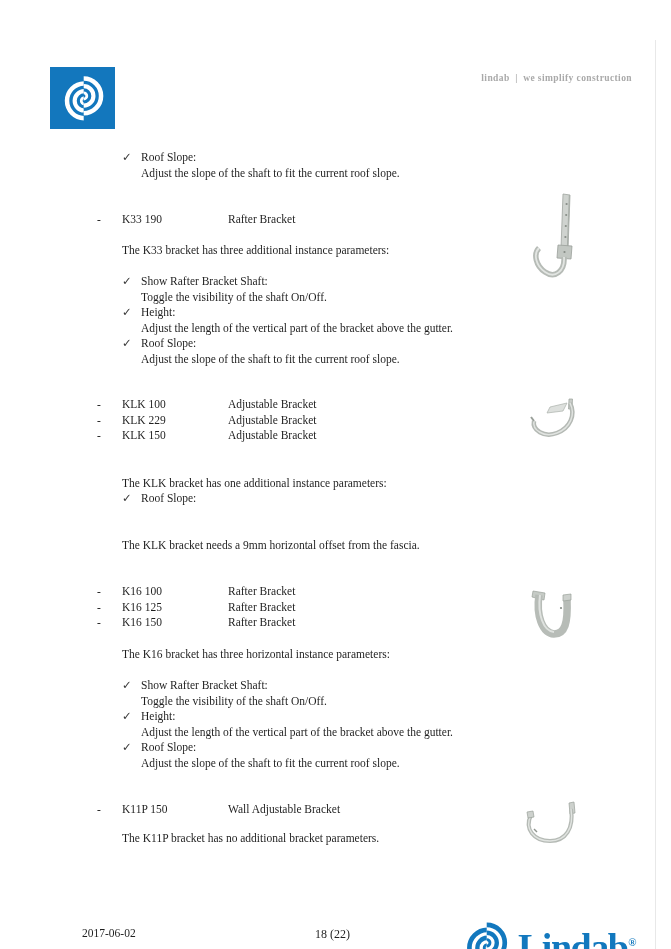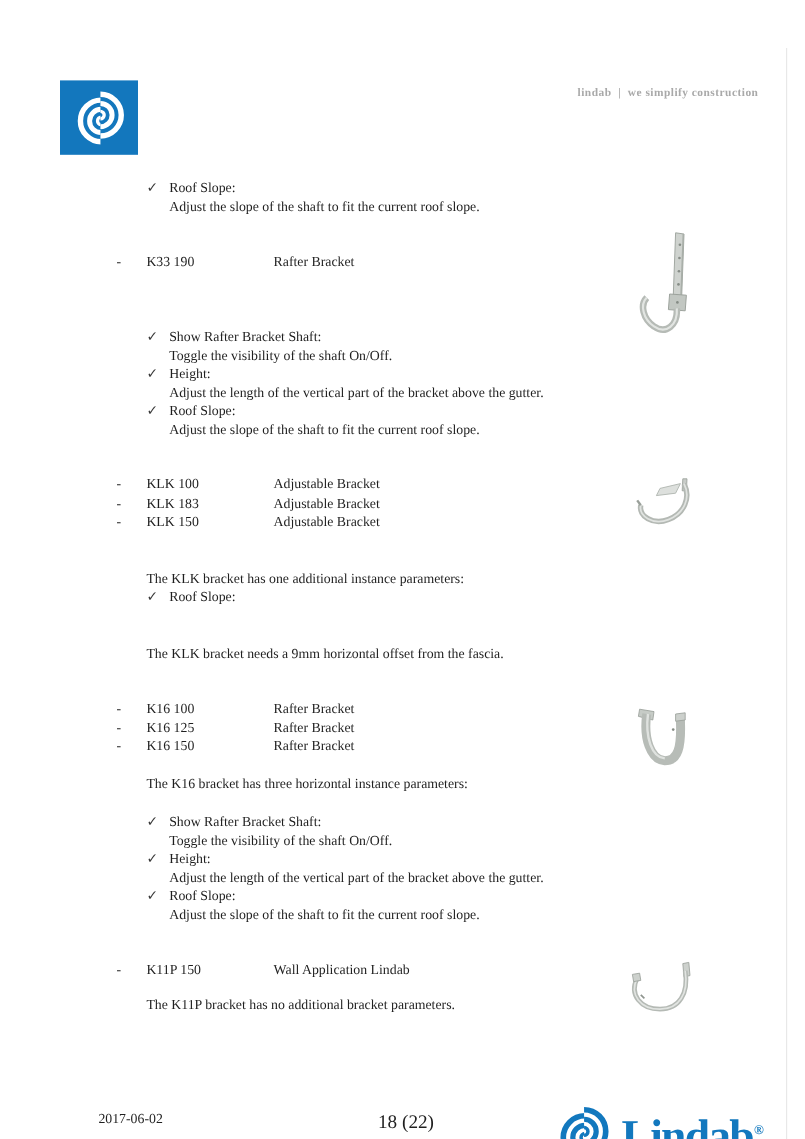--- a/index.html
+++ b/index.html
@@ -26,21 +26,21 @@
   .prod-dash { width:25px; }
   .prod-code { width:106px; }
   .check-row { display:flex; padding-left:25px; }
   .check-glyph { width:19px; color:#3a3a3a; }
   .check-desc { padding-left:44px; }
   .para { padding-left:25px; }
   
   .bracket-img { position:absolute; }
   
   .footer-date { position:absolute; left:82px; top:887px; font-size:11.5px; }
-  .footer-page { position:absolute; left:315px; top:887px; font-size:16px; }
+  .footer-page { position:absolute; left:315px; top:887px; font-size:12px; }
   .footer-logo { position:absolute; left:460px; top:874px; display:flex; align-items:center; }
   .footer-logo-text {
     font-size:38px; font-weight:bold; color:#1278be; letter-spacing:-1.5px;
     margin-left:6px; line-height:56px;
   }
   .footer-reg { font-size:11px; color:#1278be; vertical-align:14px; letter-spacing:0; margin-left:1px; }
   .right-edge { position:absolute; left:655px; top:0; width:1px; height:949px; background:#e8e8e8; }
   .bottom-bar { position:absolute; left:0; bottom:0; width:671px; height:5px; background:#e4e7e9; border-top:1px solid #d3d7da; box-sizing:border-box; }
 </style>
 </head>
@@ -80,20 +80,21 @@
     <div class="check-desc tline">Adjust the slope of the shaft to fit the current roof slope.</div>
   </div>
 
   <div class="block" style="top:172px;">
     <div class="prod-row tline">
       <span class="prod-dash">-</span>
       <span class="prod-code">K33 190</span>
       <span>Rafter Bracket</span>
     </div>
   </div>
+  <div class="block para tline" style="top:203px;">The K33 bracket has three additional instance parameters:</div>
   <div class="block" style="top:234px;">
     <div class="check-row tline">
       <span class="check-glyph">✓</span>
       <span>Show Rafter Bracket Shaft:</span>
     </div>
     <div class="check-desc tline">Toggle the visibility of the shaft On/Off.</div>
     <div class="check-row tline">
       <span class="check-glyph">✓</span>
       <span>Height:</span>
     </div>
@@ -119,21 +120,21 @@
   </svg>
 
   <div class="block" style="top:357px;">
     <div class="prod-row tline">
       <span class="prod-dash">-</span>
       <span class="prod-code">KLK 100</span>
       <span>Adjustable Bracket</span>
     </div>
     <div class="prod-row tline">
       <span class="prod-dash">-</span>
-      <span class="prod-code">KLK 183</span>
+      <span class="prod-code">KLK 229</span>
       <span>Adjustable Bracket</span>
     </div>
     <div class="prod-row tline">
       <span class="prod-dash">-</span>
       <span class="prod-code">KLK 150</span>
       <span>Adjustable Bracket</span>
     </div>
   </div>
   <div class="block para tline" style="top:436px;">The KLK bracket has one additional instance parameters:</div>
   <div class="block" style="top:451px;">
@@ -193,21 +194,21 @@
     <path d="M11,8 C8,28 14,46 26,47 C37,47 40,36 39,13" fill="none" stroke="#b7bcb7" stroke-width="7.5"></path>
     <path d="M12,8 C9.5,27 15,44 26,45" fill="none" stroke="#dfe2df" stroke-width="2"></path>
     <path d="M35,8 L43,7 L43,13 L35,14 Z" fill="#ccd0cc" stroke="#9aa09a" stroke-width="0.7"></path>
     <circle cx="33" cy="21" r="1.1" fill="#868c86"></circle>
   </svg>
 
   <div class="block" style="top:762px;">
     <div class="prod-row tline">
       <span class="prod-dash">-</span>
       <span class="prod-code">K11P 150</span>
-      <span>Wall Application Lindab</span>
+      <span>Wall Adjustable Bracket</span>
     </div>
   </div>
   <div class="block para tline" style="top:791px;">The K11P bracket has no additional bracket parameters.</div>
 
   <svg class="bracket-img" style="left:521px; top:758px;" width="60" height="52" viewBox="0 0 60 52">
     <path d="M48,5 L53,4 L54,15 L49,16 Z" fill="#cdd1cd" stroke="#9aa09a" stroke-width="0.7"></path>
     <path d="M10,17 C3,31 13,43 29,43 C45,43 53,30 50,11" fill="none" stroke="#b5bab5" stroke-width="4"></path>
     <path d="M10,17 C3,31 13,43 29,43 C45,43 53,30 50,11" fill="none" stroke="#e1e4e1" stroke-width="1.4"></path>
     <path d="M6,14 L12,13 L13,19 L7,20 Z" fill="#cdd1cd" stroke="#9aa09a" stroke-width="0.7"></path>
     <path d="M13,31 L16,34" stroke="#8f958f" stroke-width="1.4"></path>

